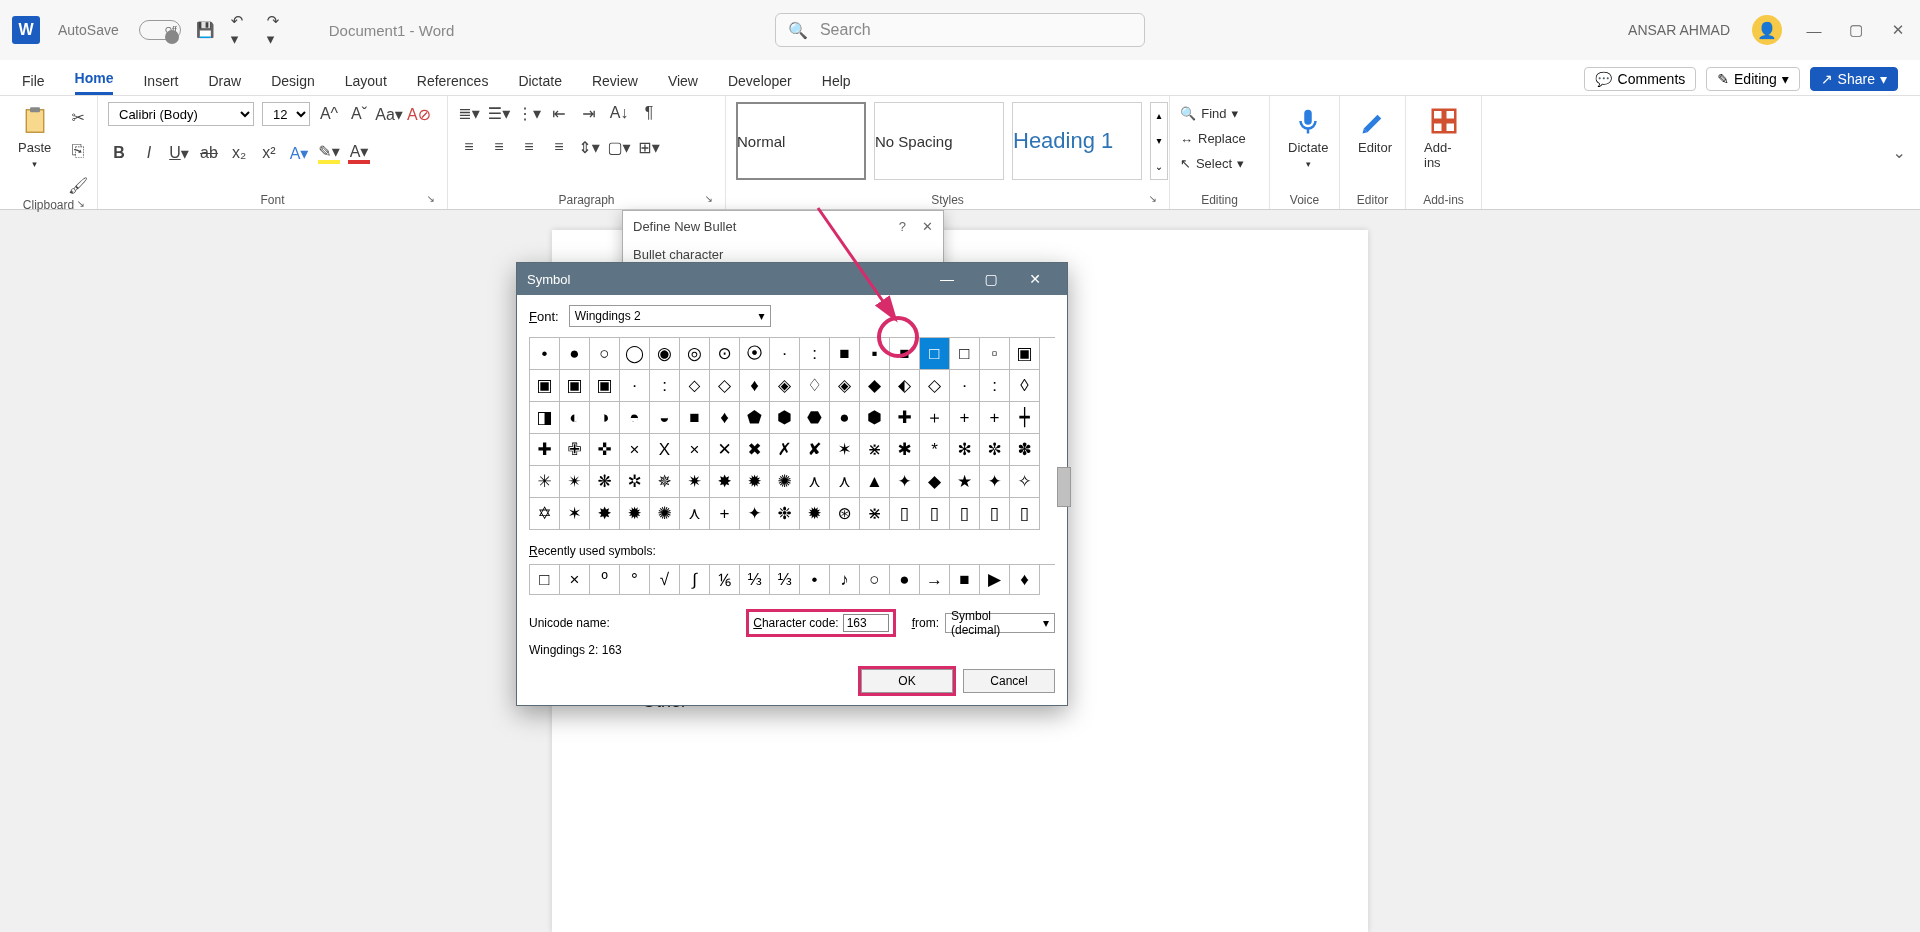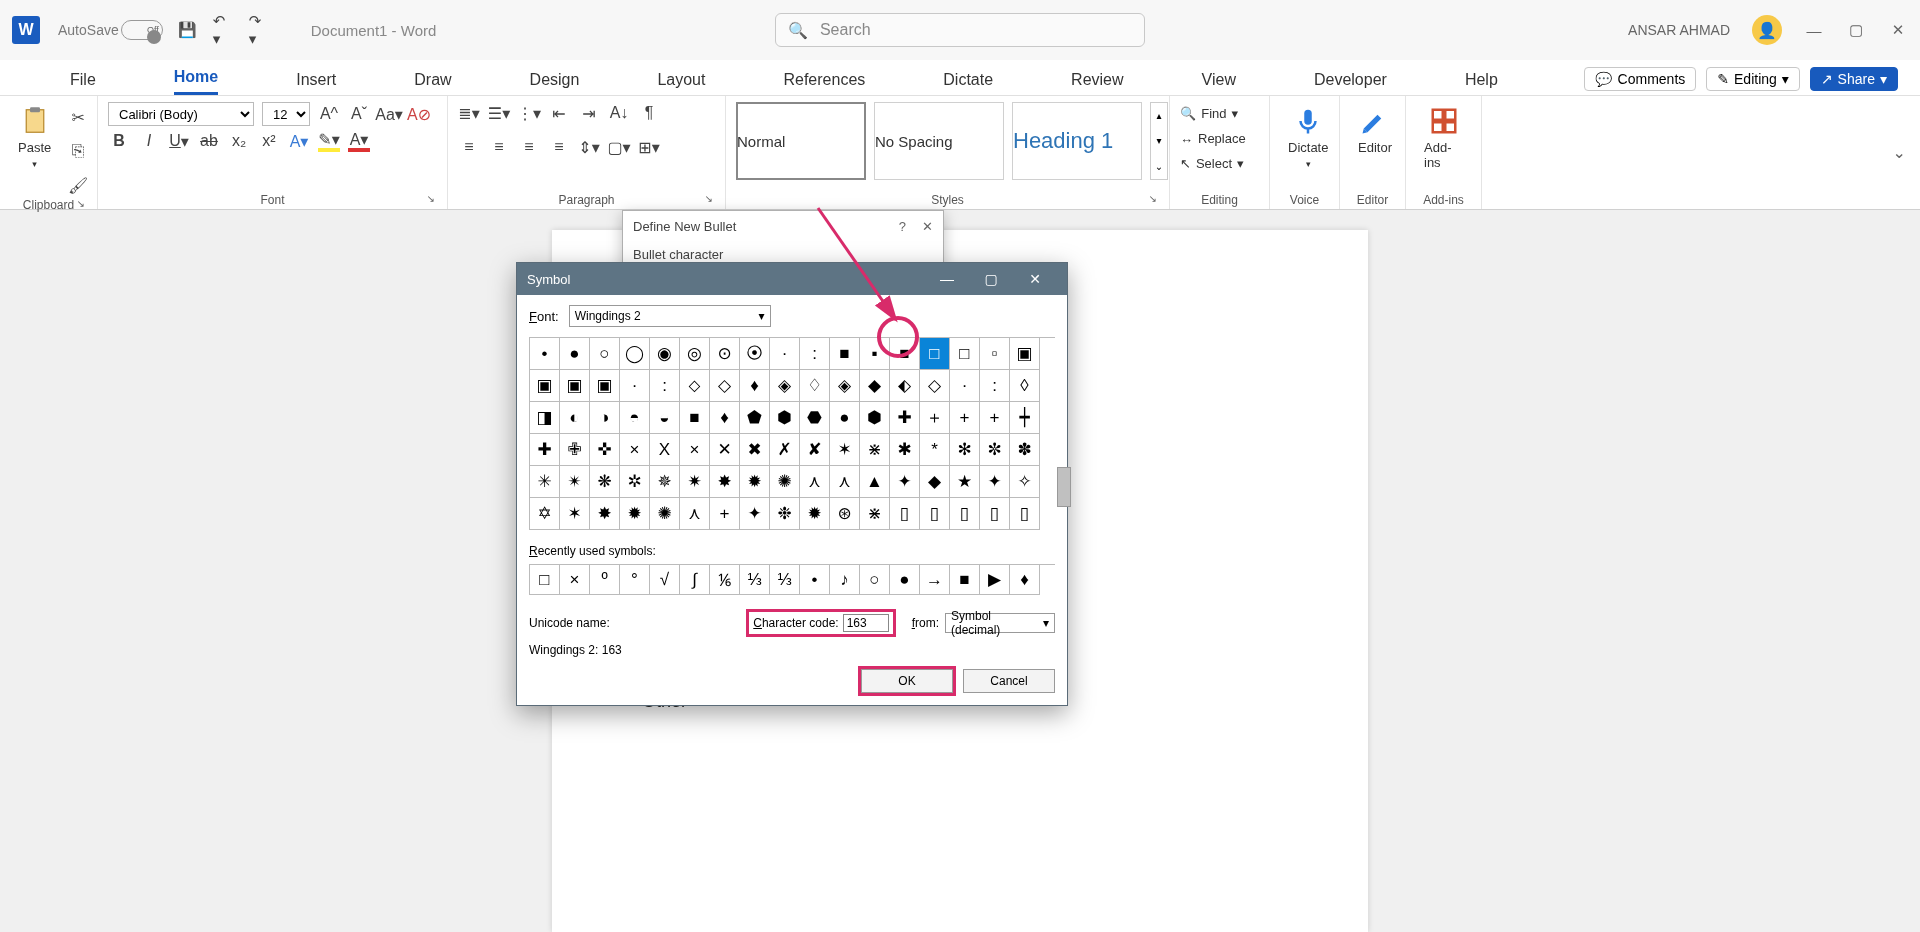--- a/index.html
+++ b/index.html
@@ -1,34 +1,34 @@
 <!DOCTYPE html>
 <html><head>
 <meta charset="utf-8">
 <style>
 * { margin: 0; padding: 0; box-sizing: border-box; font-family: "Segoe UI", sans-serif; }
 body { background: #f0f0f0; width: 1920px; height: 932px; overflow: hidden; position: relative; }
 
 
 .titlebar { height: 60px; background: #f7f7f7; display: flex; align-items: center; padding: 0 12px; }
 .titlebar .wlogo { width: 28px; height: 28px; background: #1a5cbf; color: #fff; display: flex; align-items: center; justify-content: center; font-weight: bold; border-radius: 3px; font-size: 16px; }
-.titlebar .autosave { margin-left: 18px; color: #7a7a7a; font-size: 14px; display: flex; align-items: center; gap: 2px; }
+.titlebar .autosave { margin-left: 18px; color: #7a7a7a; font-size: 14px; display: flex; align-items: center; gap: 20px; }
 .titlebar .toggle { width: 42px; height: 20px; border: 1px solid #999; border-radius: 10px; display: flex; align-items: center; padding: 0 3px; font-size: 9px; color: #666; justify-content: flex-end; }
 .titlebar .toggle .knob { width: 14px; height: 14px; border-radius: 7px; background: #888; position: absolute; }
 .titlebar .qa { margin-left: 14px; display: flex; gap: 14px; color: #888; font-size: 15px; }
 .titlebar .doctitle { margin-left: 40px; color: #888; font-size: 15px; }
 .titlebar .search { position: absolute; left: 50%; transform: translateX(-50%); width: 370px; height: 34px; border: 1px solid #c8c8c8; border-radius: 6px; display: flex; align-items: center; padding: 0 12px; color: #888; font-size: 16px; gap: 12px; background: #fafafa; }
 .titlebar .right { margin-left: auto; display: flex; align-items: center; gap: 22px; }
 .titlebar .user { color: #666; font-size: 14px; }
 .titlebar .avatar { width: 30px; height: 30px; border-radius: 50%; background: #f7c948; display: flex; align-items: center; justify-content: center; overflow: hidden; }
 .titlebar .wc { width: 20px; height: 20px; color: #666; display: flex; align-items: center; justify-content: center; font-size: 15px; }
 
 
 .tabs { height: 36px; background: #fff; display: flex; align-items: flex-end; padding: 0 22px; gap: 30px; border-bottom: 1px solid #e0e0e0; }
-.tabs .tab { font-size: 16px; color: #333; padding-bottom: 6px; cursor: pointer; margin-left: 48px; }
+.tabs .tab { font-size: 14px; color: #333; padding-bottom: 6px; cursor: pointer; }
 .tabs .tab.active { color: #185abd; border-bottom: 3px solid #185abd; font-weight: 600; }
 .tabs .rightbtns { margin-left: auto; display: flex; gap: 10px; padding-bottom: 4px; }
 .tabs .rbtn { border: 1px solid #c8c8c8; border-radius: 4px; padding: 3px 10px; font-size: 14px; display: flex; align-items: center; gap: 5px; background: #fff; }
 .tabs .rbtn.share { background: #185abd; color: #fff; border-color: #185abd; }
 
 
 .ribbon { background: #fff; height: 114px; display: flex; border-bottom: 1px solid #d0d0d0; }
 .rgroup { border-right: 1px solid #e4e4e4; padding: 6px 10px 2px; display: flex; flex-direction: column; }
 .rgroup .gbody { flex: 1; display: flex; gap: 8px; align-items: flex-start; }
 .rgroup .glabel { text-align: center; font-size: 12px; color: #555; padding-top: 2px; position: relative; }
@@ -154,21 +154,21 @@
       <div class="col" style="gap:12px;padding-top:4px">
         <span class="ricon">✂</span>
         <span class="ricon">⎘</span>
         <span class="ricon">🖌</span>
       </div>
     </div>
     <div class="glabel"><span>Clipboard</span><span class="launcher">↘</span></div>
   </div>
 
   <div class="rgroup" style="width:350px">
-    <div class="gbody col" style="gap:4px">
+    <div class="gbody col" style="gap:16px">
       <div class="row">
         <select class="fontsel" style="width:146px"><option>Calibri (Body)</option></select>
         <select class="fontsel" style="width:48px"><option>12</option></select>
         <span class="ricon">A^</span>
         <span class="ricon">Aˇ</span>
         <span class="ricon">Aa▾</span>
         <span class="ricon" style="color:#c44">A⊘</span>
       </div>
       <div class="row">
         <span class="ricon">

